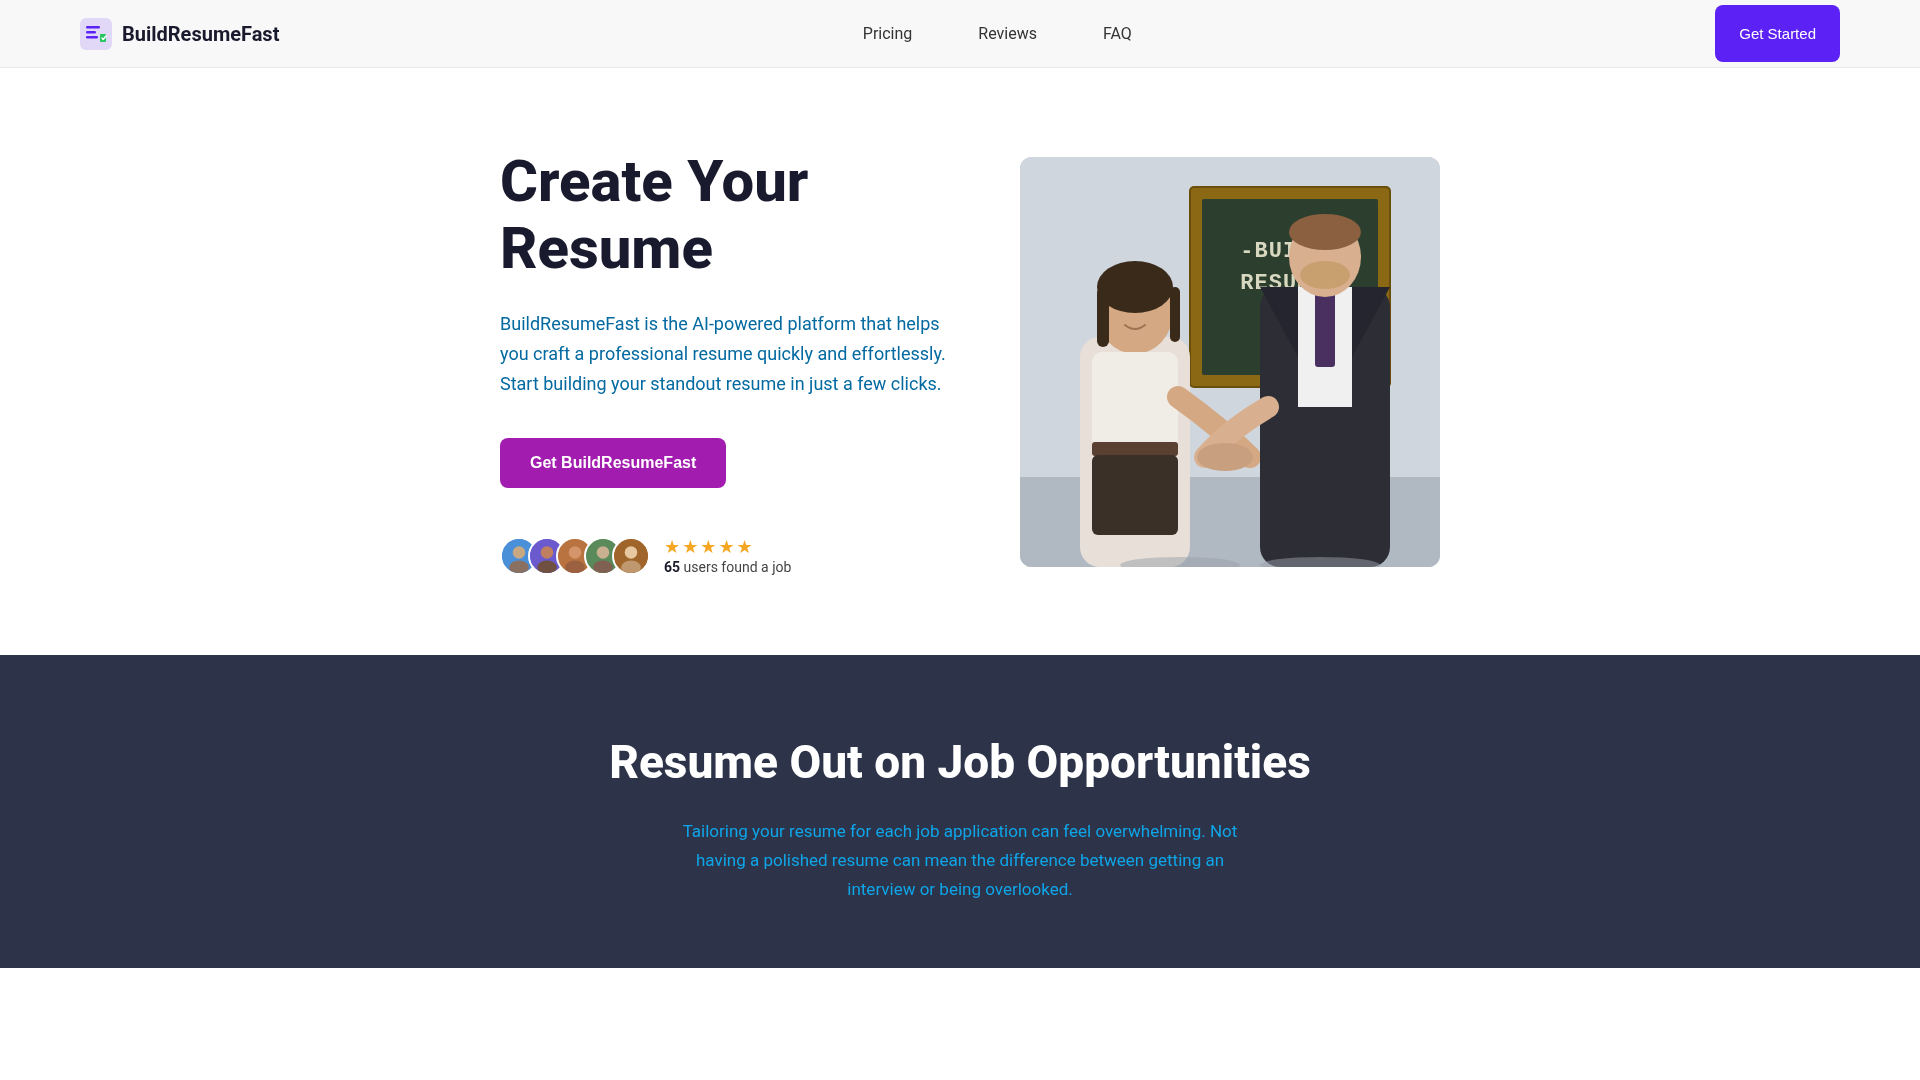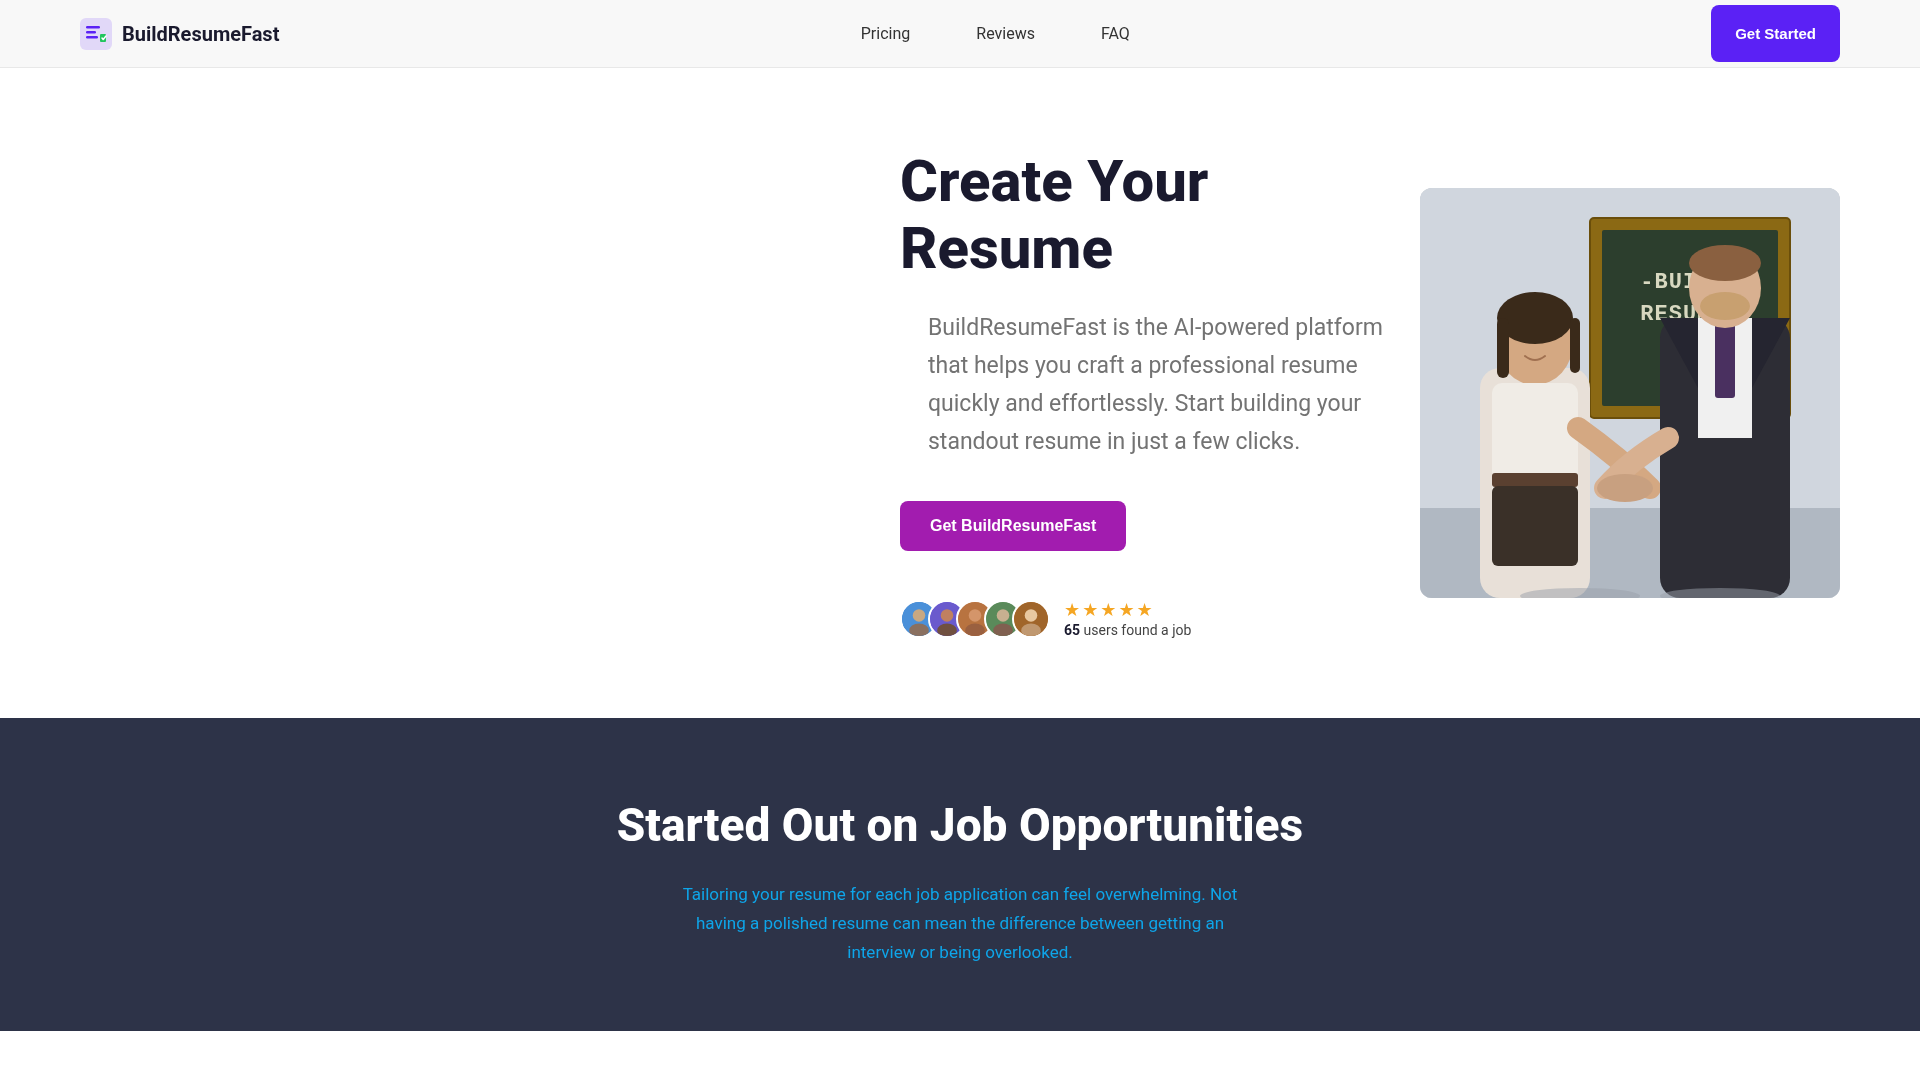--- a/index.html
+++ b/index.html
@@ -39,50 +39,49 @@
       text-decoration: none;
       font-weight: 400;
     }
     .nav-cta {
       background: #5b21f5;
       color: #fff;
       border: none;
       padding: 20px 24px;
       border-radius: 8px;
       font-size: 15px;
-      font-weight: 700;
+      font-weight: 400;
       cursor: pointer;
     }
 
     
     .hero {
       display: flex;
       align-items: center;
-      justify-content: flex-end;
+      justify-content: center;
       padding: 80px 80px 80px 100px;
       min-height: 580px;
       background: #fff;
     }
     .hero-left {
       max-width: 520px;
     }
     .hero-title {
       font-size: 58px;
       font-weight: 800;
       color: #1a1a2e;
       line-height: 1.15;
       margin-bottom: 28px;
     }
     .hero-desc {
-      font-size: 23px;
-      color: #737373;
+      font-size: 18px;
+      color: #0369a1;
       line-height: 1.65;
       margin-bottom: 40px;
       max-width: 460px;
-      margin-left: 28px;
     }
     .hero-btn {
       background: #a21caf;
       color: #fff;
       border: none;
       padding: 16px 30px;
       border-radius: 8px;
       font-size: 16px;
       font-weight: 600;
       cursor: pointer;
@@ -314,15 +313,15 @@
 
       <ellipse cx="205" cy="300" rx="28" ry="14" fill="#c8a080"></ellipse>
 
       <ellipse cx="160" cy="408" rx="60" ry="8" fill="#9aa0aa" opacity="0.5"></ellipse>
       <ellipse cx="300" cy="408" rx="60" ry="8" fill="#9aa0aa" opacity="0.5"></ellipse>
     </svg>
   </div>
 </section>
 
 <section class="dark-section">
-  <h2 class="dark-title">Started Out on Job Opportunities</h2>
+  <h2 class="dark-title">Resume Out on Job Opportunities</h2>
   <p class="dark-desc">Tailoring your resume for each job application can feel overwhelming. Not having a polished resume can mean the difference between getting an interview or being overlooked.</p>
 </section>
 
 </body></html>

